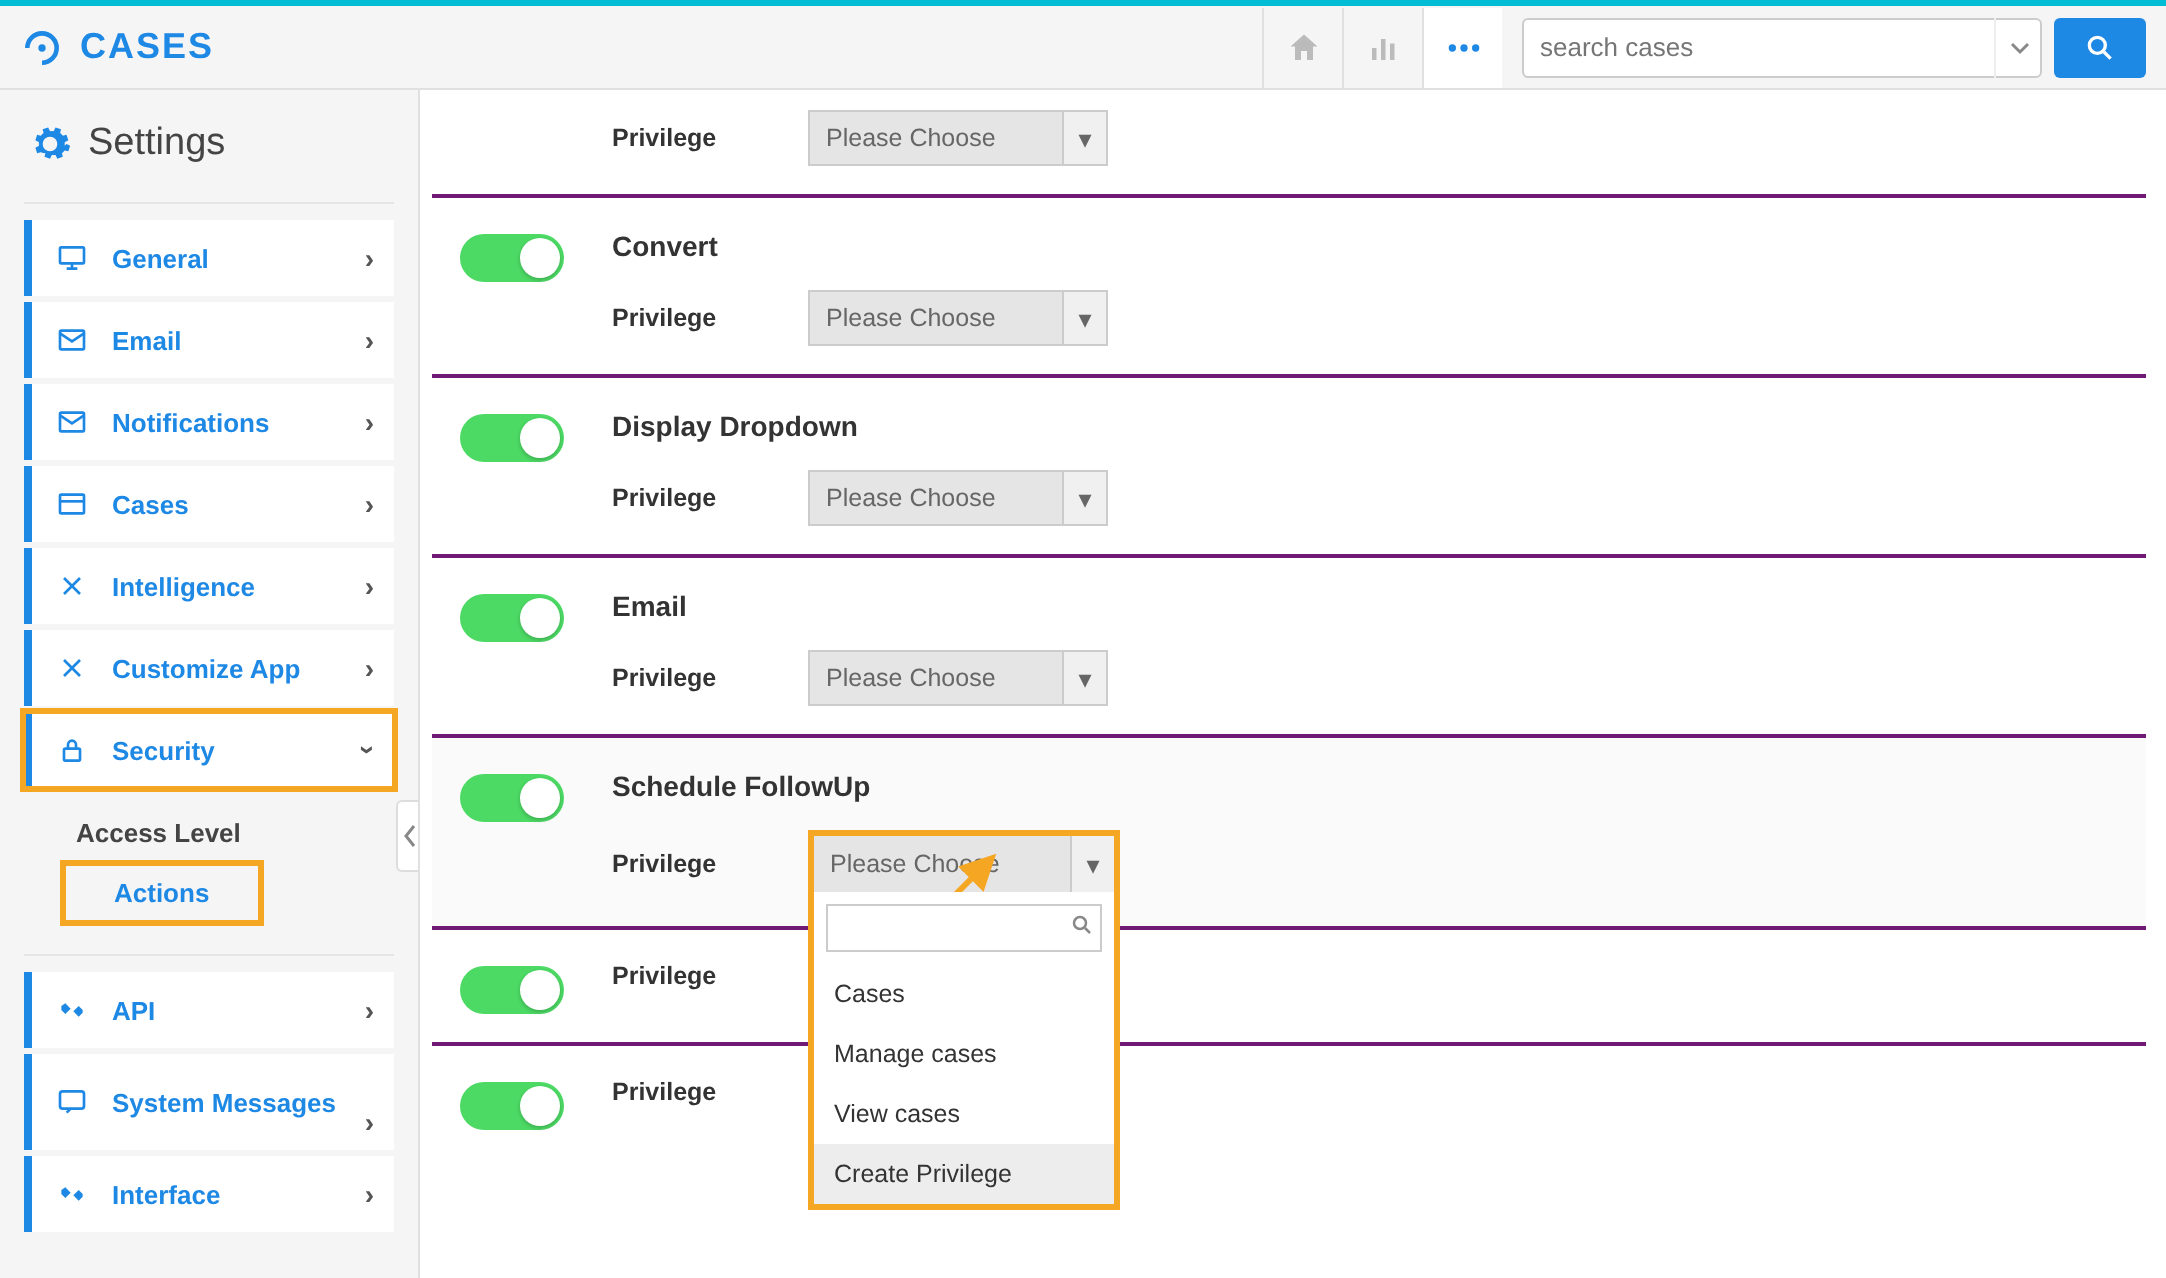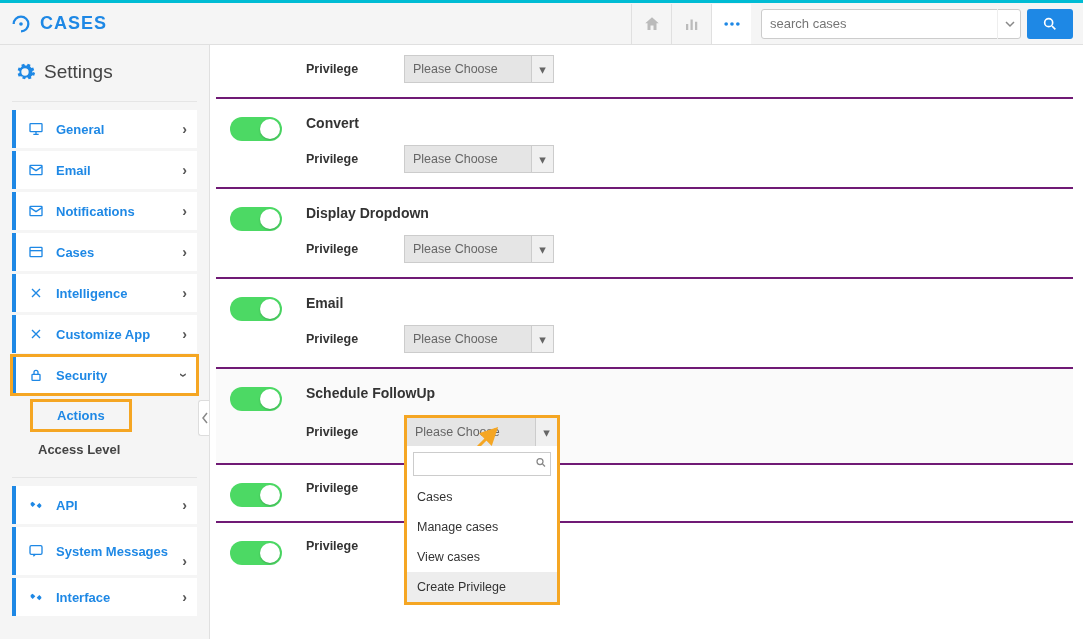--- a/index.html
+++ b/index.html
@@ -197,22 +197,22 @@
       <span class="sb-ic">
           <svg width="16" height="16" viewBox="0 0 24 24" fill="none" stroke="#1e88e5" stroke-width="2">
             <rect x="6" y="11" width="12" height="9" rx="1"></rect>
             <path d="M9 11V8a3 3 0 016 0v3"></path>
           </svg>
         </span>
       <span class="sb-label">Security</span>
       <span class="sb-arrow" style="transform:rotate(90deg);display:inline-block;">›</span>
     </div>
     <div class="sb-sub">
+      <div class="sb-sub-item plain">Access Level</div>
       <div class="sb-sub-item boxed">Actions</div>
-      <div class="sb-sub-item plain">Access Level</div>
     </div>
     <hr class="sb-sep">
     <div class="sb-item">
       <span class="sb-ic">
           <svg width="16" height="16" viewBox="0 0 24 24" fill="#1e88e5">
             <path d="M7 7l4 4-4 4-3-3V9zM17 17l-4-4 4-4 3 3v2z"></path>
           </svg>
         </span>
       <span class="sb-label">API</span>
       <span class="sb-arrow">›</span>

